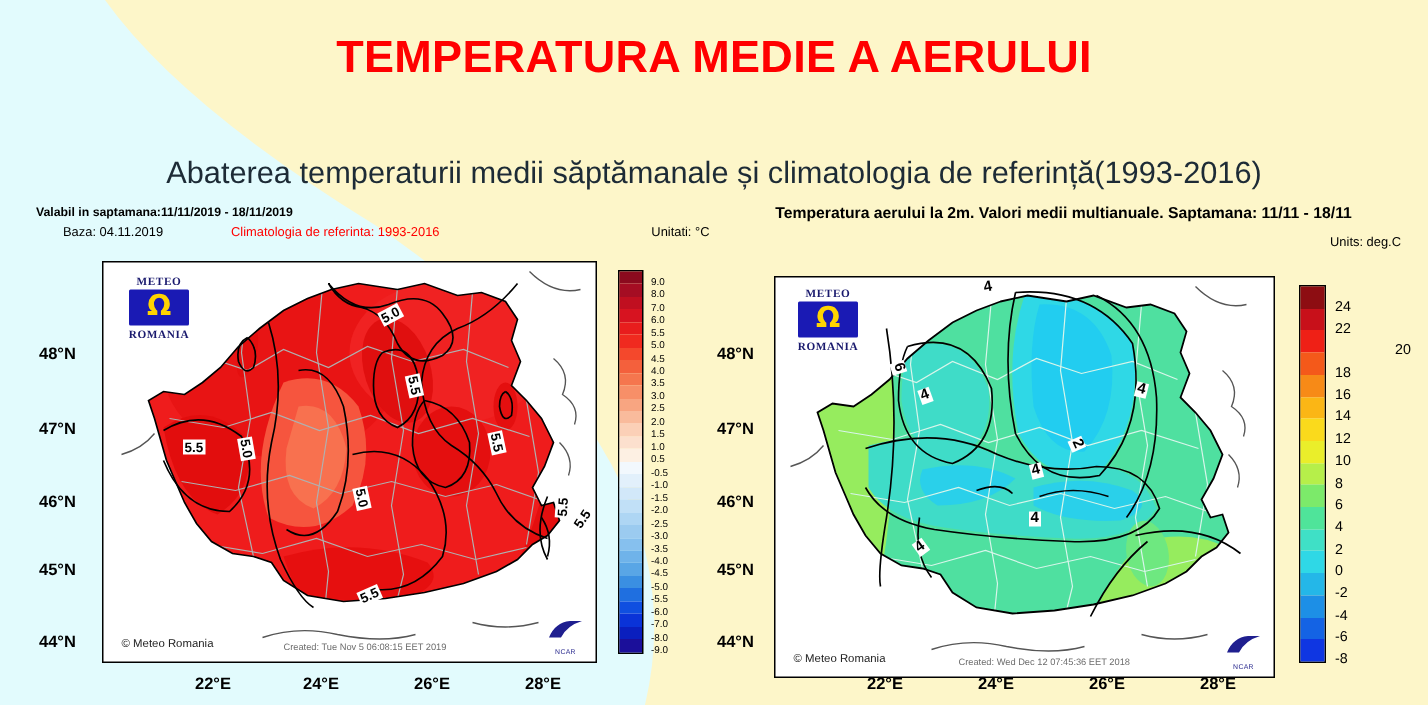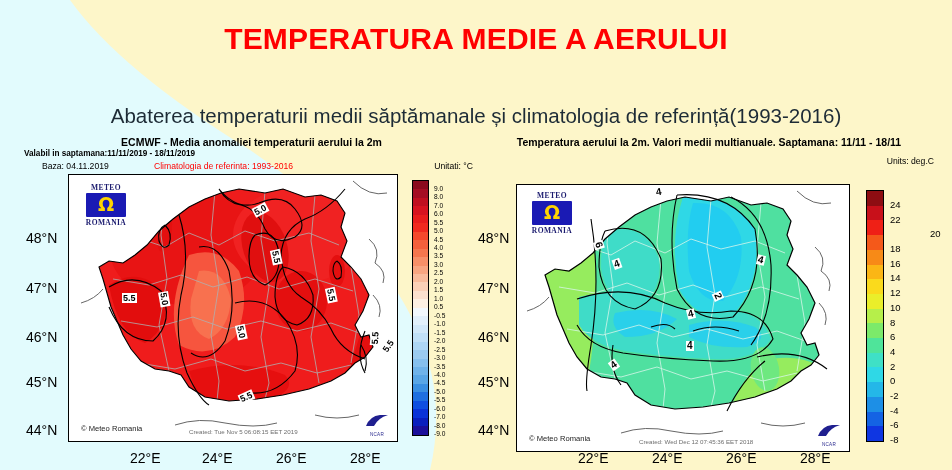--- a/index.html
+++ b/index.html
@@ -35,21 +35,21 @@
   .p-right-note{position:absolute;right:6px;top:0;font-size:8.6px;color:#000;}
 
   
   .map-wrap{position:relative;}
   .map-frame{
     position:absolute;border:1px solid #000;background:#ffffff;box-sizing:border-box;
   }
   #map-left-frame{left:44px;top:0;width:330px;height:268px;}
   #map-right-frame{left:38px;top:0;width:334px;height:268px;}
 
-  .axis-label{position:absolute;font-size:14px;font-weight:normal;color:#000;}
+  .axis-label{position:absolute;font-size:11px;font-weight:bold;color:#000;}
 
   
   .cbar{position:absolute;border:1px solid #000;box-sizing:border-box;}
   .cbar-seg{width:100%;}
   .cbar-lab{position:absolute;font-size:7.4px;color:#000;white-space:nowrap;}
 
   
   .meteo-logo{position:absolute;text-align:center;width:58px;}
   .meteo-logo .mt{font-family:"Liberation Serif",serif;font-size:7.5px;font-weight:bold;color:#1a1a6e;letter-spacing:.4px;}
   .meteo-logo .box{width:40px;height:24px;background:#1a1ab4;margin:1px auto;position:relative;border-radius:1px;}
@@ -77,21 +77,20 @@
   <path d="M 0 470 L 0 352 Q 180 380 300 470 Z" fill="#e2fbfd"></path>
   <rect x="0" y="140" width="952" height="310" fill="#ffffff" opacity="0"></rect>
 </svg>
 
 <div class="slide-title">TEMPERATURA MEDIE A AERULUI</div>
 <div class="slide-subtitle">Abaterea temperaturii medii săptămanale și climatologia de referință(1993-2016)</div>
 
 <div class="panel" id="panel-left">
 
   <div class="panel-head">
-    <div class="p-title">ECMWF - Media anomaliei temperaturii aerului la 2m</div>
     <div class="p-sub">Valabil in saptamana:11/11/2019 - 18/11/2019</div>
     <div class="p-row" style="margin-top:2px;">
       <span class="p-left-note">Baza: 04.11.2019</span>
       <span class="p-center-note" style="left:-28px;">Climatologia de referinta: 1993-2016</span>
       <span class="p-right-note">Unitati: °C</span>
     </div>
   </div>
 
   <div class="map-wrap" style="height:292px;">
 

